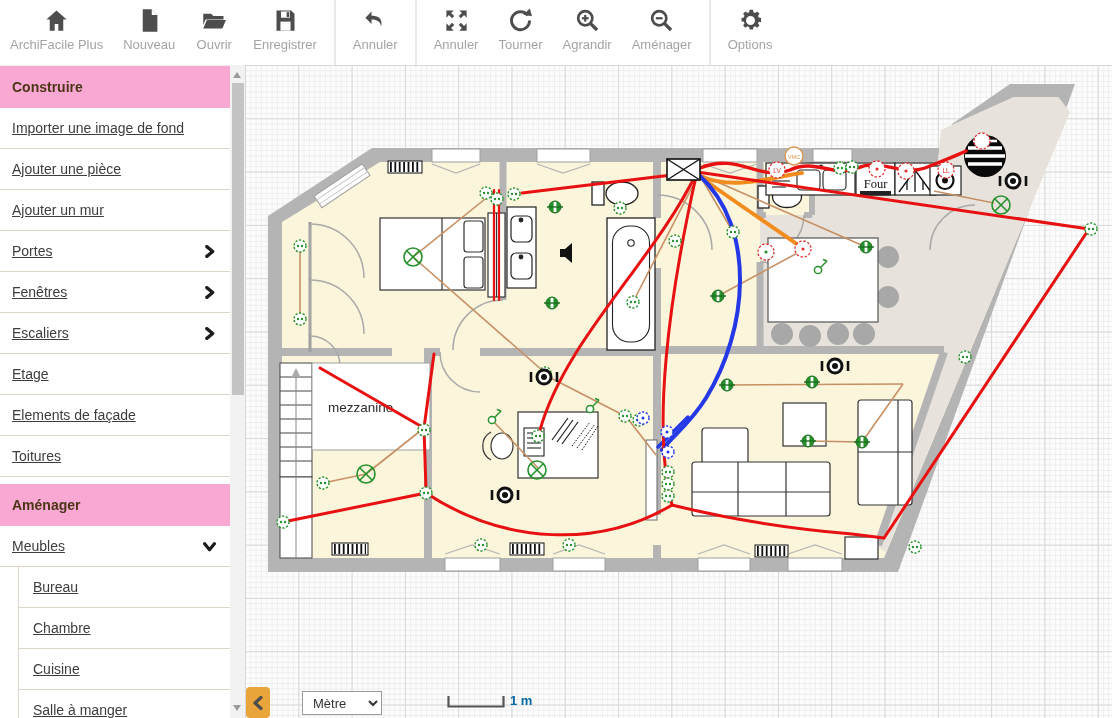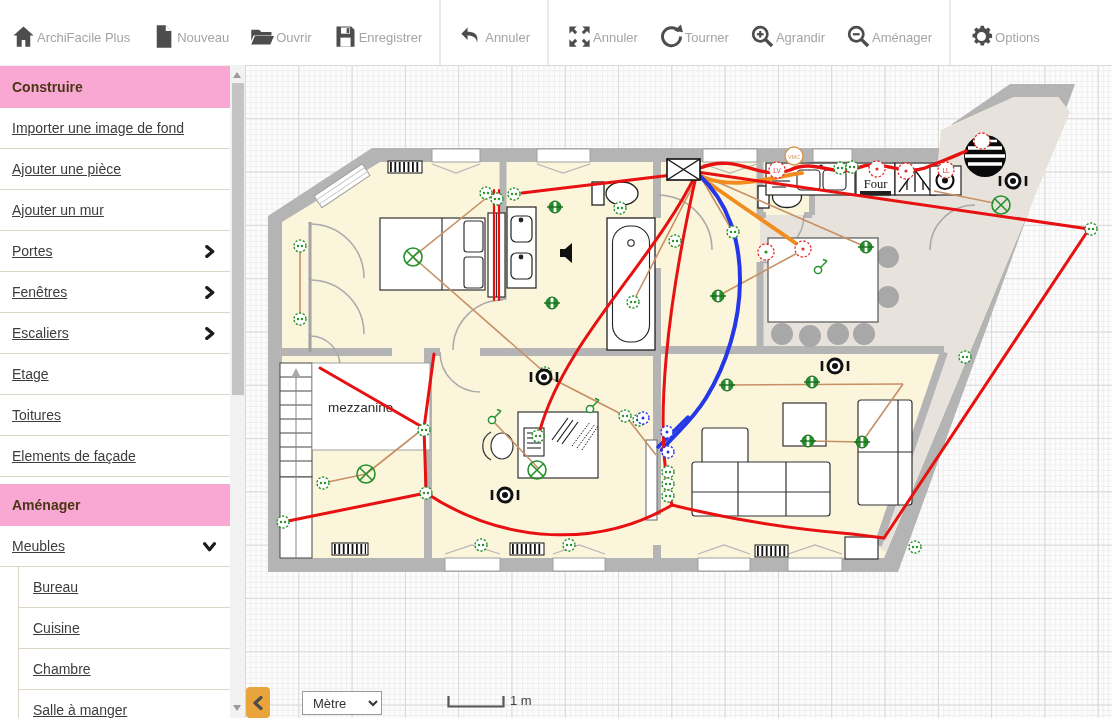--- a/index.html
+++ b/index.html
@@ -7,21 +7,21 @@
   body {
     width:1112px; height:718px; position:relative; overflow:hidden;
     font-family:"Liberation Sans", sans-serif; background:#fff;
   }
   
   .toolbar {
     position:absolute; left:0; top:0; width:1112px; height:65px;
     background:#fff; display:flex; align-items:stretch; z-index:30;
   }
   .tb-btn {
-    display:flex; align-items:center; justify-content:flex-start;
+    display:flex; flex-direction:column; align-items:center; justify-content:flex-start;
     padding:7px 10px 0 10px; cursor:pointer; min-width:58px;
   }
   .tb-btn svg { width:27px; height:27px; display:block; }
   .tb-btn .tb-label { font-size:13px; color:#a4a4a4; margin-top:3px; white-space:nowrap; }
   .tb-sep { width:2px; background:#e9e9e9; margin:0 7px; }
   .ico { fill:#4d4d4d; }
   .ico-stroke { stroke:#4d4d4d; fill:none; }
   
   .sidebar {
     position:absolute; left:0; top:65px; width:230px; height:653px;
@@ -71,21 +71,21 @@
     position:absolute; left:246px; top:687px; width:24px; height:31px;
     background:#e9a43c; border-radius:4px; z-index:40; display:flex;
     align-items:center; justify-content:center; cursor:pointer;
   }
   .unit-select {
     position:absolute; left:302px; top:691px; width:80px; height:24px; z-index:40;
     font-size:13px; font-family:"Liberation Sans",sans-serif; color:#333;
     border:1px solid #999; background:#fff; padding-left:6px;
   }
   .scalebar { position:absolute; left:447px; top:693px; z-index:40; display:flex; align-items:flex-end; }
-  .scalebar .lbl { font-size:13px; color:#404040; margin-left:5px; margin-bottom:1px; }
+  .scalebar .lbl { font-size:13px; color:#0369a1; margin-left:5px; margin-bottom:1px;font-weight:bold; }
   
   text { font-family:"Liberation Sans", sans-serif; }
   .serif { font-family:"Liberation Serif", serif; }
 </style>
 </head>
 <body>
 
 <div class="toolbar">
   <div class="tb-btn" style="min-width:112px">
     <svg viewBox="0 0 24 24">
@@ -202,46 +202,46 @@
     <span class="chev">
         <svg viewBox="0 0 12 12">
           <polyline points="3.5,1.5 9,6 3.5,10.5" fill="none" stroke="#1d1d1d" stroke-width="3" stroke-linecap="round" stroke-linejoin="round"></polyline>
         </svg>
       </span>
   </div>
   <div class="sb-item">
       <span>Etage</span>
     </div>
   <div class="sb-item">
+      <span>Elements de façade</span>
+    </div>
+  <div class="sb-item">
       <span>Toitures</span>
-    </div>
-  <div class="sb-item">
-      <span>Elements de façade</span>
     </div>
   <div class="sb-gap"></div>
   <div class="sb-header">
       <span>Aménager</span>
     </div>
   <div class="sb-item">
     <span>Meubles</span>
     <span class="chev">
         <svg viewBox="0 0 12 12">
           <polyline points="1.5,3.5 6,9 10.5,3.5" fill="none" stroke="#1d1d1d" stroke-width="3" stroke-linecap="round" stroke-linejoin="round"></polyline>
         </svg>
       </span>
   </div>
   <div class="sb-sub">
     <div class="sb-item">
         <span>Bureau</span>
       </div>
     <div class="sb-item">
-        <span>Cuisine</span>
+        <span>Chambre</span>
       </div>
     <div class="sb-item">
-        <span>Chambre</span>
+        <span>Cuisine</span>
       </div>
     <div class="sb-item">
         <span>Salle à manger</span>
       </div>
   </div>
 </div>
 
 <div class="sb-scroll">
   <div class="arrow-up"></div>
   <div class="sb-thumb"></div>

